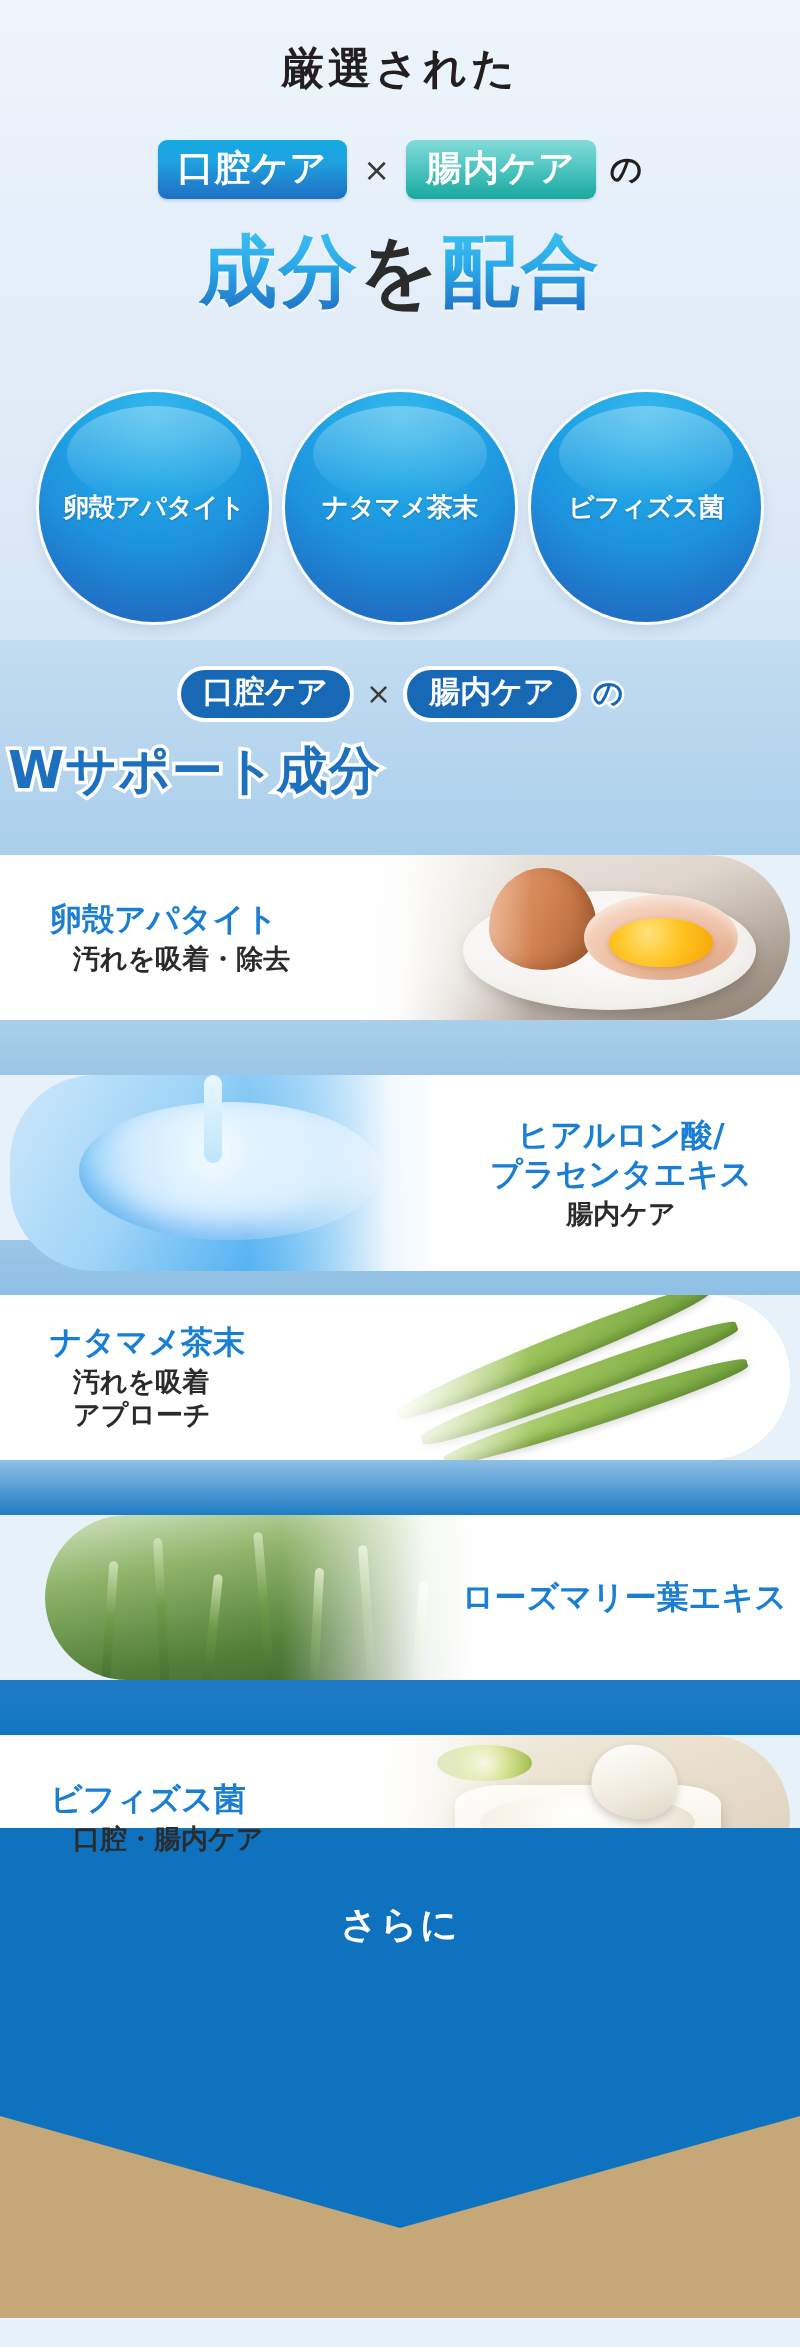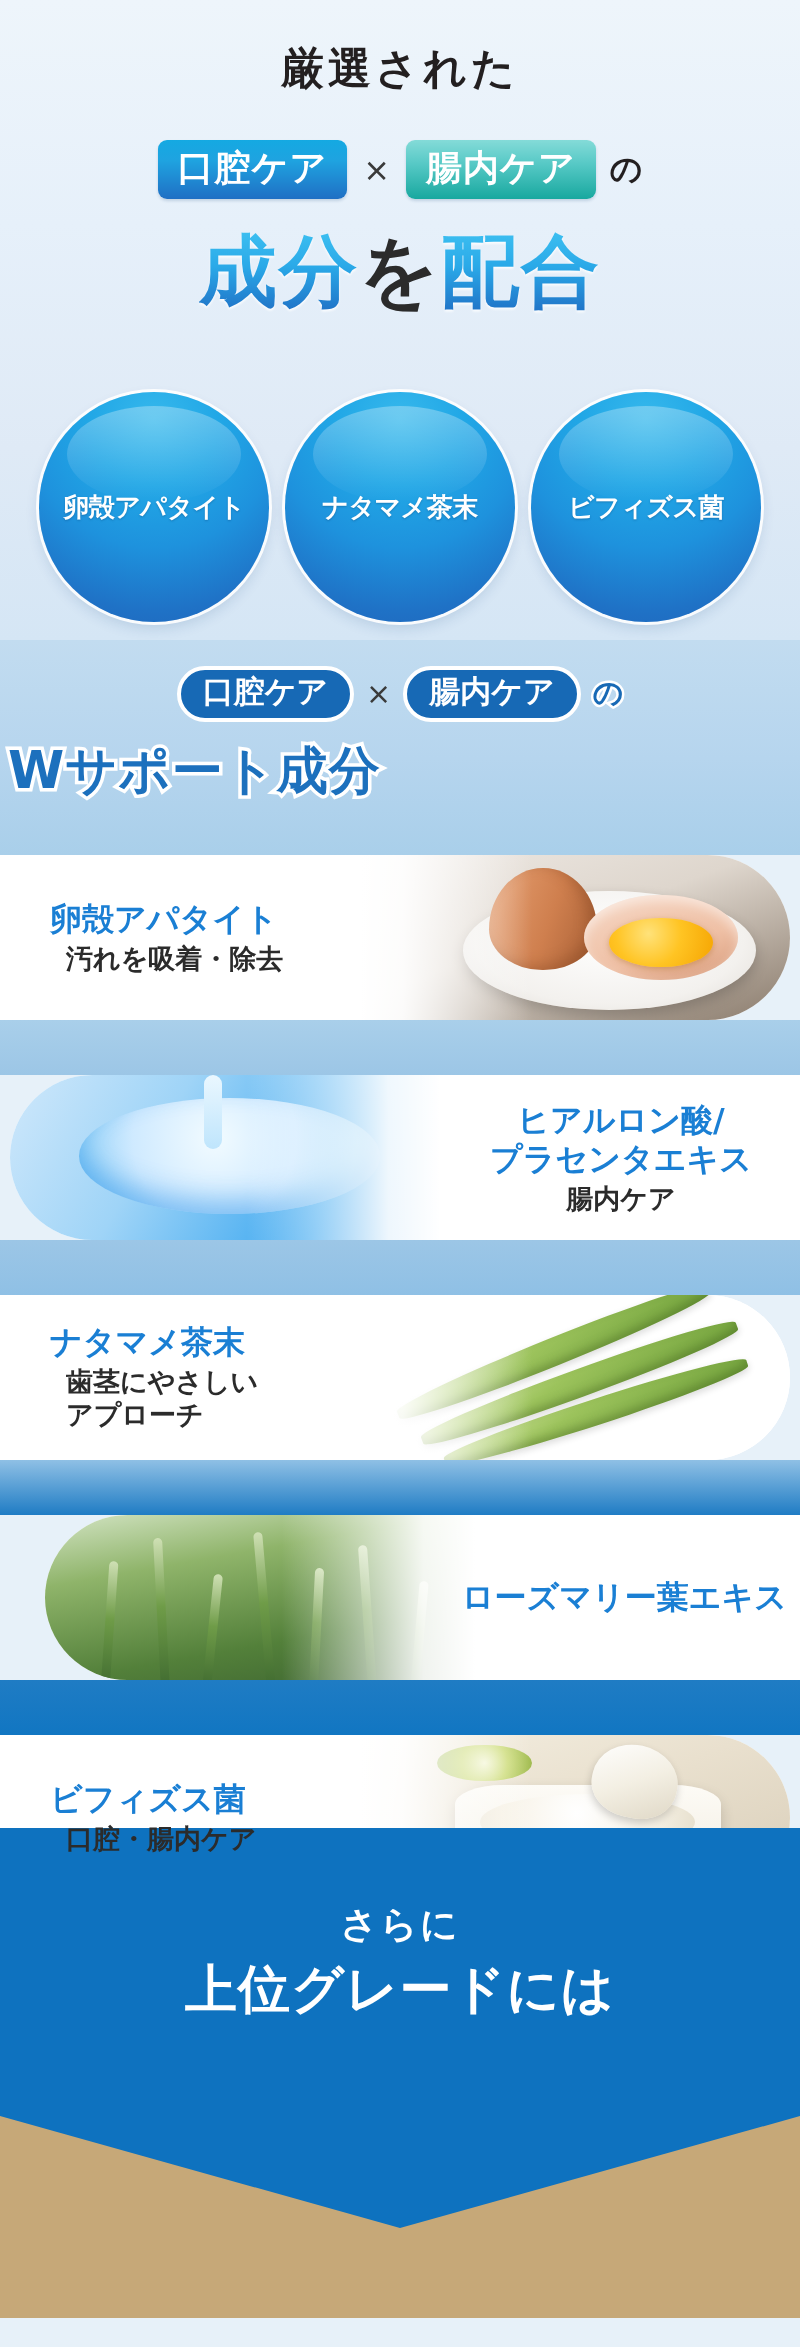--- a/index.html
+++ b/index.html
@@ -125,21 +125,21 @@
   .card.ltext .ctext { left:50px; text-align:left; }
   .card.rtext .ctext { right:48px; text-align:center; }
   .cname {
     font-size:32px; font-weight:700; color:#1a7fd4; line-height:1.22;
     letter-spacing:0px; white-space:pre-line;
   }
   .cdesc {
     font-size:27px; font-weight:700; color:#2b2b2b; line-height:1.25;
     margin-top:3px; white-space:pre-line; letter-spacing:0px;
   }
-  .card.ltext .cdesc { margin-left:16px; }
+  .card.ltext .cdesc { margin-left:23px; }
 
   
   .ph { position:absolute; inset:0; }
   
   .ph-egg { background:linear-gradient(160deg,#efeae5 0%,#ded6cd 45%,#8a7b6c 100%); }
   .ph-egg .plate2 { position:absolute; left:24%; top:22%; width:68%; height:72%; background:radial-gradient(ellipse at 50% 40%,#fff 0%,#f3f1ee 65%,#ded9d3 100%); border-radius:50%; box-shadow:0 6px 14px rgba(0,0,0,.2);}
   .ph-egg .whole { position:absolute; left:30%; top:8%; width:25%; height:62%; border-radius:50% 50% 50% 50%/60% 60% 40% 40%; background:linear-gradient(110deg,#e7a173 0%,#cf7f4e 55%,#a75f35 100%); box-shadow:inset -8px -4px 14px rgba(120,60,25,.35);}
   .ph-egg .shell { position:absolute; left:52%; top:24%; width:36%; height:52%; border-radius:50%; background:linear-gradient(160deg,#f6d8c6 0%,#efc0a5 60%,#d79a79 100%); box-shadow:inset 0 6px 12px rgba(255,255,255,.5);}
   .ph-egg .yolk  { position:absolute; left:58%; top:38%; width:24%; height:30%; border-radius:50%; background:radial-gradient(circle at 38% 32%,#ffe27a 0%,#ffc423 45%,#f5a300 100%); box-shadow:0 2px 6px rgba(160,90,0,.35);}
   
@@ -252,21 +252,21 @@
           </div>
           <div class="fade"></div>
         </div>
         <div class="ctext">
           <div class="cname">卵殻アパタイト</div>
           <div class="cdesc">汚れを吸着・除去</div>
         </div>
       </div>
     </div>
 
-    <div class="cardband" style="top:220px;height:165px;">
+    <div class="cardband" style="top:220px;height:196px;">
       <div class="card rtext">
         <div class="plate"></div>
         <div class="photo">
           <div class="ph ph-gel">
               <div class="blob"></div>
               <div class="stream"></div>
             </div>
           <div class="fade"></div>
         </div>
         <div class="ctext">
@@ -283,21 +283,21 @@
         <div class="photo">
           <div class="ph ph-bean">
               <i></i>
               <i></i>
               <i></i>
             </div>
           <div class="fade"></div>
         </div>
         <div class="ctext">
           <div class="cname">ナタマメ茶末</div>
-          <div class="cdesc">歯茎にやさしい
+          <div class="cdesc">汚れを吸着
 アプローチ</div>
         </div>
       </div>
     </div>
 
     <div class="cardband" style="top:660px;height:165px;margin-left:35px;">
       <div class="card rtext">
         <div class="plate"></div>
         <div class="photo">
           <div class="ph ph-rose">
@@ -333,16 +333,15 @@
           <div class="cname">ビフィズス菌</div>
           <div class="cdesc">口腔・腸内ケア</div>
         </div>
       </div>
     </div>
   </section>
 
   <section class="footer">
     <div class="chev"></div>
     <div class="f1">さらに</div>
-    <div class="f2">上位グレードには</div>
   </section>
 
 </div>
 
 </body></html>

